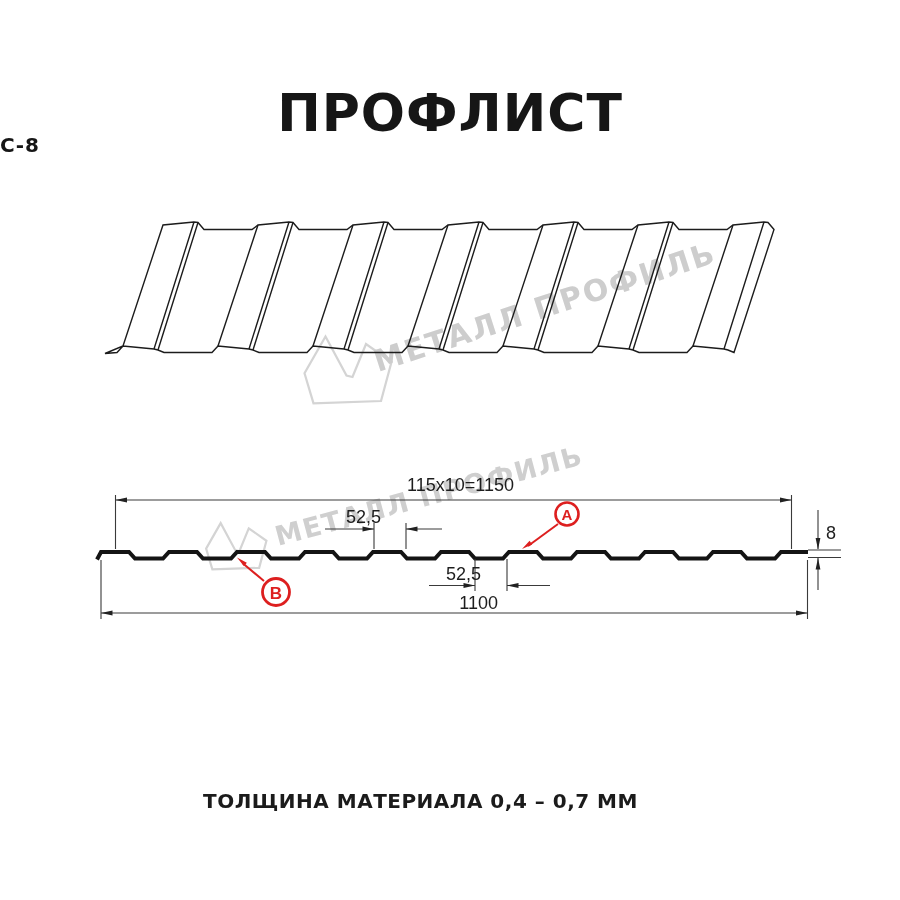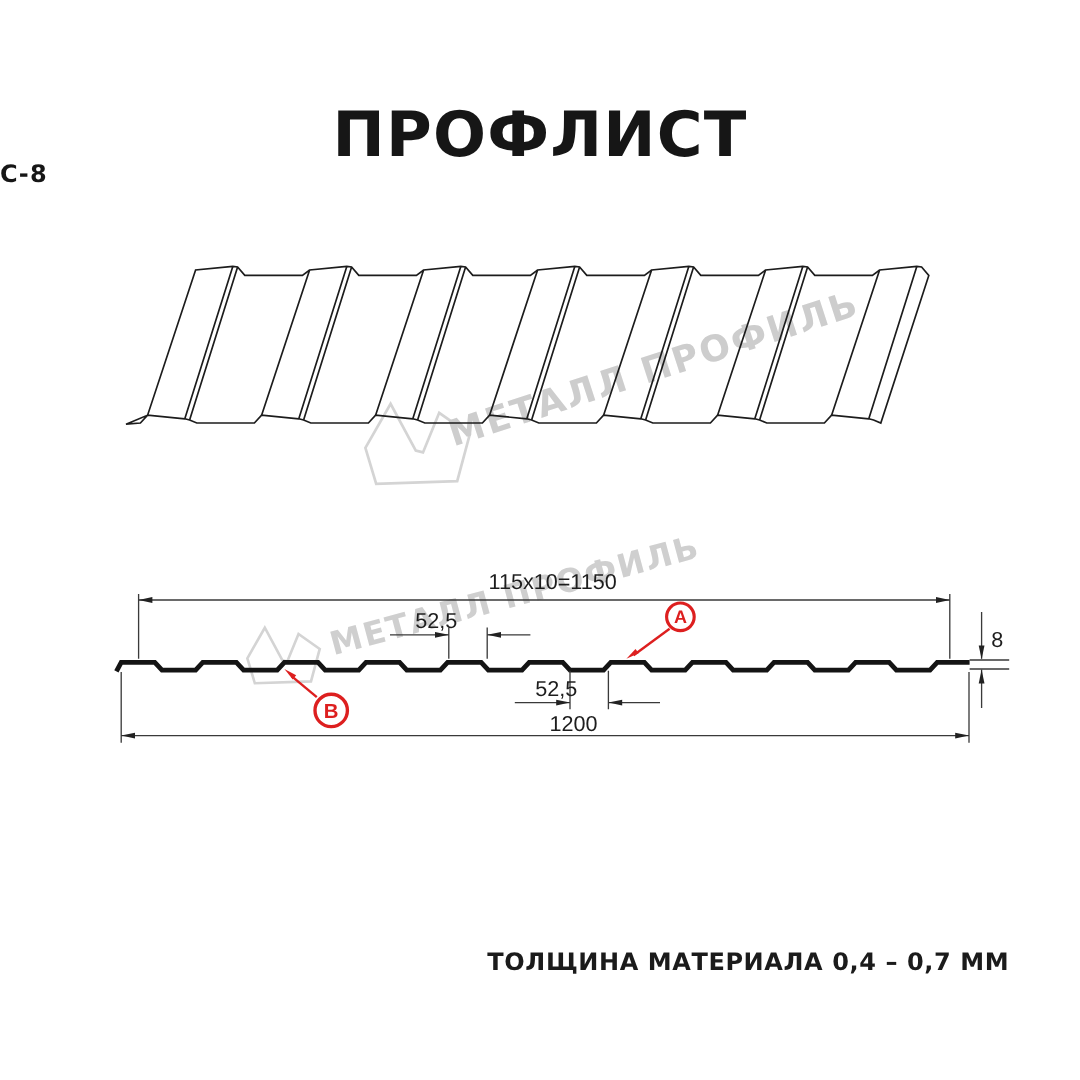--- a/index.html
+++ b/index.html
@@ -3,21 +3,21 @@
 <meta charset="utf-8">
 <style>
   html,body{margin:0;padding:0;}
   body{width:900px;height:900px;background:#ffffff;position:relative;overflow:hidden;
        font-family:"DejaVu Sans","Liberation Sans",sans-serif;}
   .abs{position:absolute;}
   .title{left:0;top:83px;width:900px;text-align:center;font-size:52px;font-weight:700;
          letter-spacing:1px;color:#161616;}
   .subtitle{left:0;top:133px;width:900px;font-size:20px;font-weight:700;
          letter-spacing:1px;color:#161616;}
-  .bottom-note{left:0;top:789px;width:841px;text-align:right;font-size:20px;font-weight:700;
+  .bottom-note{left:0;top:789px;width:841px;text-align:center;font-size:20px;font-weight:700;
          letter-spacing:0.5px;color:#1b1b1b;}
   .dim{font-family:"Liberation Sans",sans-serif;font-size:18px;color:#1d1d1d;text-align:right;}
   #drawing{position:absolute;left:0;top:0;}
 </style>
 </head>
 <body>
 
 <svg id="drawing" width="900" height="900" viewBox="0 0 900 900">
 
   <g>
@@ -136,15 +136,15 @@
   </g>
 </svg>
 
 <div class="abs title">ПРОФЛИСТ</div>
 <div class="abs subtitle">С-8</div>
 
 <div class="abs dim" style="left:394px;top:475px;width:120px;">115x10=1150</div>
 <div class="abs dim" style="left:321px;top:507px;width:60px;">52,5</div>
 <div class="abs dim" style="left:820px;top:523px;width:16px;">8</div>
 <div class="abs dim" style="left:421px;top:564px;width:60px;">52,5</div>
-<div class="abs dim" style="left:418px;top:593px;width:80px;">1200</div>
+<div class="abs dim" style="left:418px;top:593px;width:80px;">1100</div>
 
 <div class="abs bottom-note">ТОЛЩИНА МАТЕРИАЛА 0,4 – 0,7 ММ</div>
 
 </body></html>

